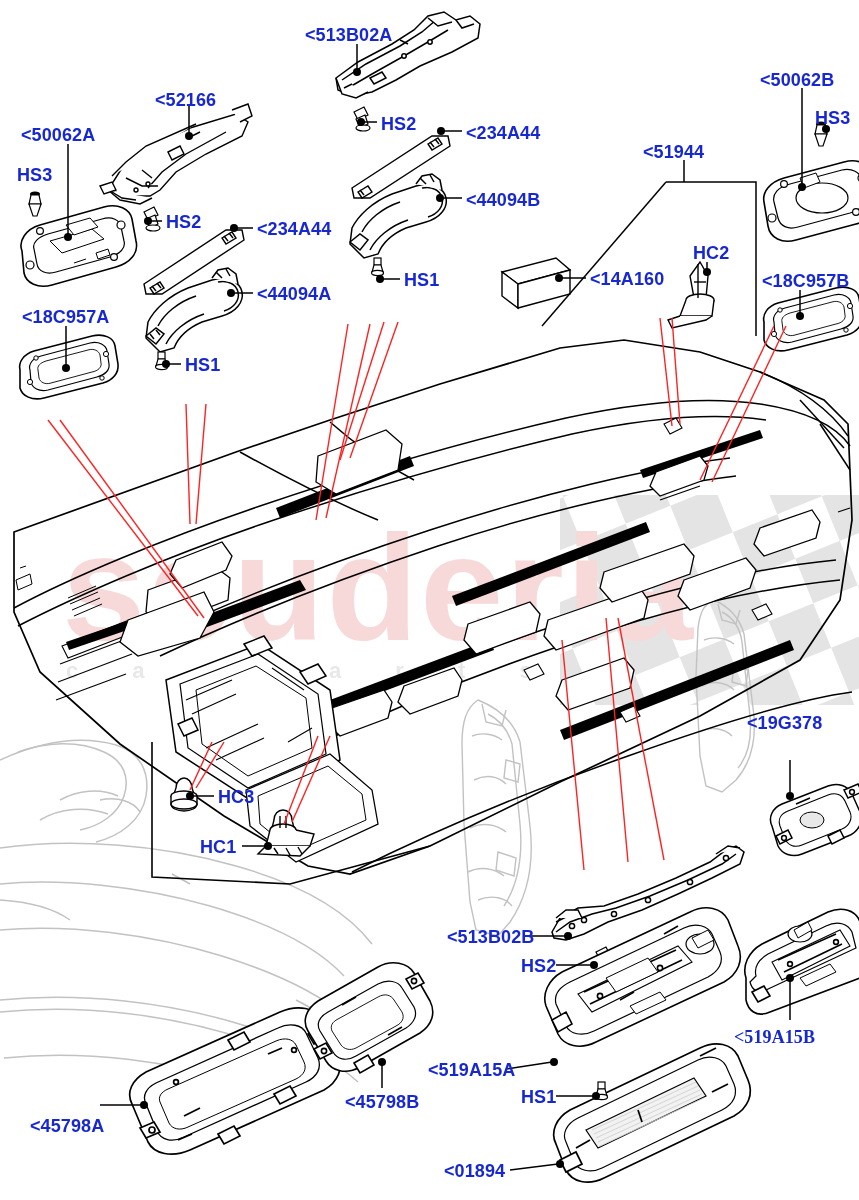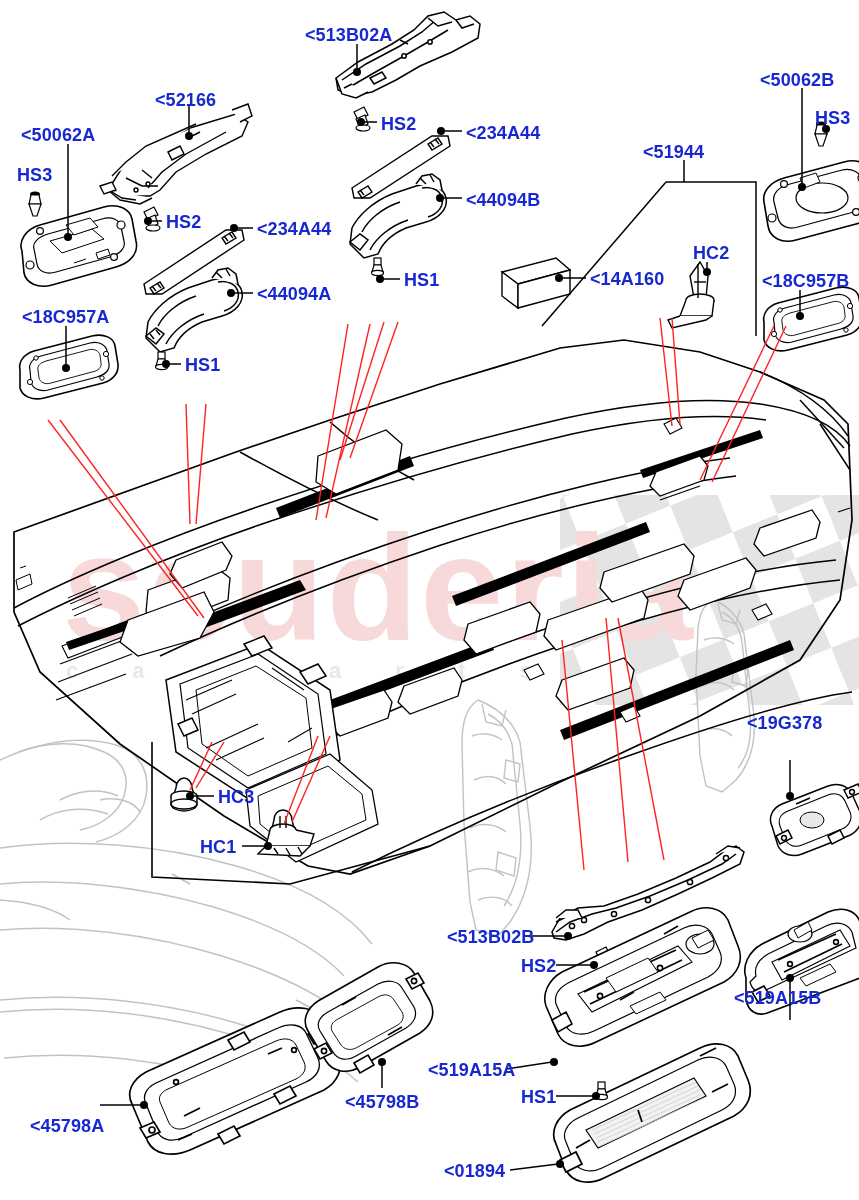--- a/index.html
+++ b/index.html
@@ -665,20 +665,20 @@
   <div class="lbl" style="left:762px;top:271px;">&lt;18C957B</div>
   <div class="lbl" style="left:404px;top:270px;">HS1</div>
   <div class="lbl" style="left:257px;top:284px;">&lt;44094A</div>
   <div class="lbl" style="left:10px;top:307px;margin-left:12px;">&lt;18C957A</div>
   <div class="lbl" style="left:185px;top:355px;">HS1</div>
   <div class="lbl" style="left:747px;top:713px;">&lt;19G378</div>
   <div class="lbl" style="left:218px;top:787px;">HC3</div>
   <div class="lbl" style="left:200px;top:837px;">HC1</div>
   <div class="lbl" style="left:447px;top:927px;">&lt;513B02B</div>
   <div class="lbl" style="left:521px;top:956px;">HS2</div>
-  <div class="lbl" style="left:734px;top:988px;">&lt;519A15B</div>
+  <div class="lbl" style="left:734px;top:1027px;font-family:Liberation Serif, serif;">&lt;519A15B</div>
   <div class="lbl" style="left:428px;top:1060px;">&lt;519A15A</div>
   <div class="lbl" style="left:345px;top:1092px;">&lt;45798B</div>
   <div class="lbl" style="left:521px;top:1087px;">HS1</div>
   <div class="lbl" style="left:30px;top:1096px;margin-top:20px;">&lt;45798A</div>
   <div class="lbl" style="left:444px;top:1161px;">&lt;01894</div>
 
 </div>
 
 </body></html>

